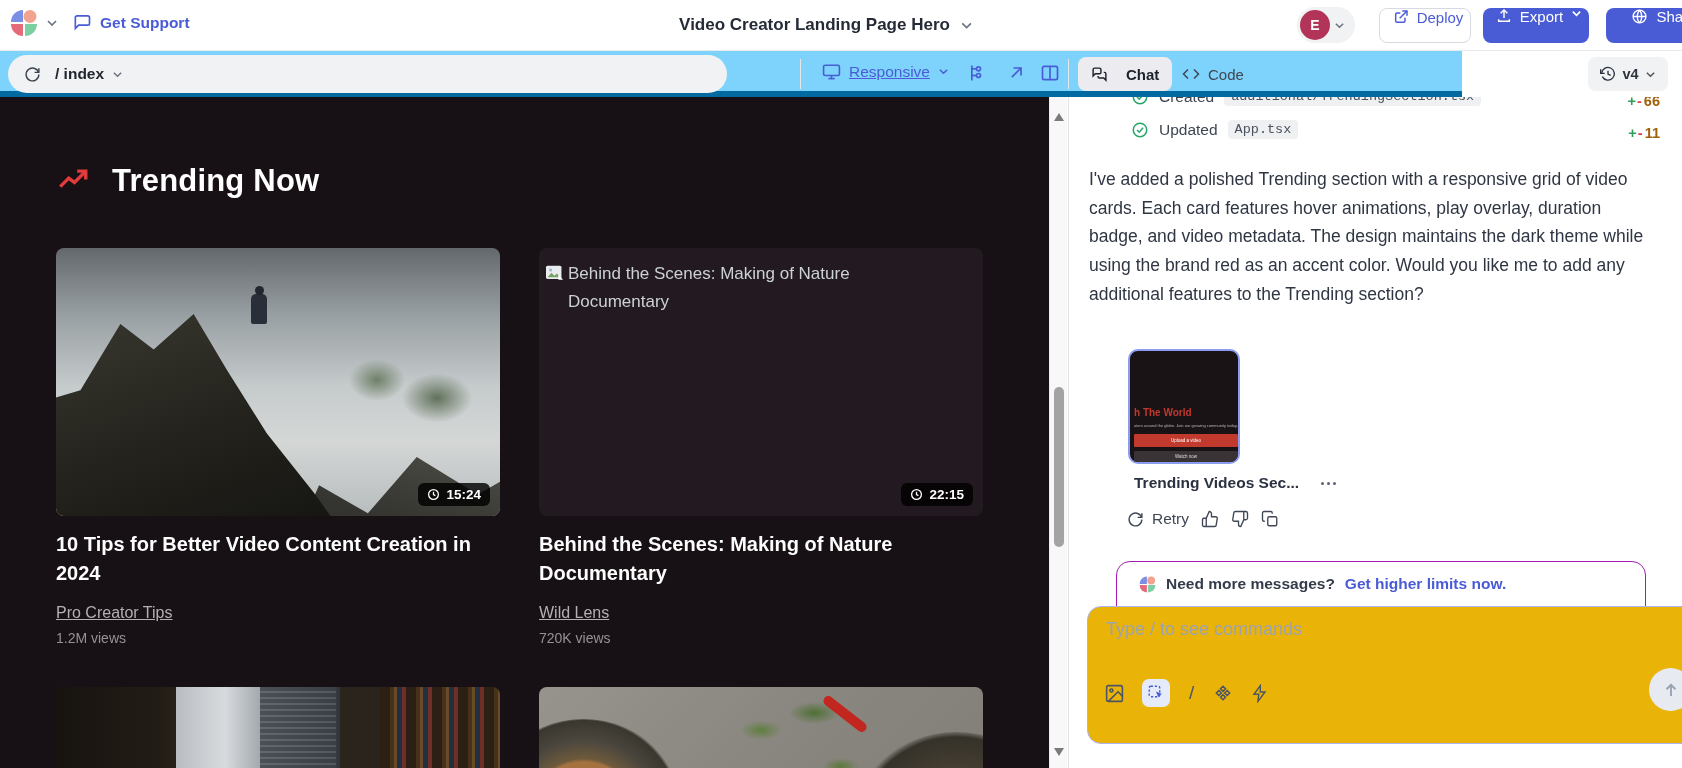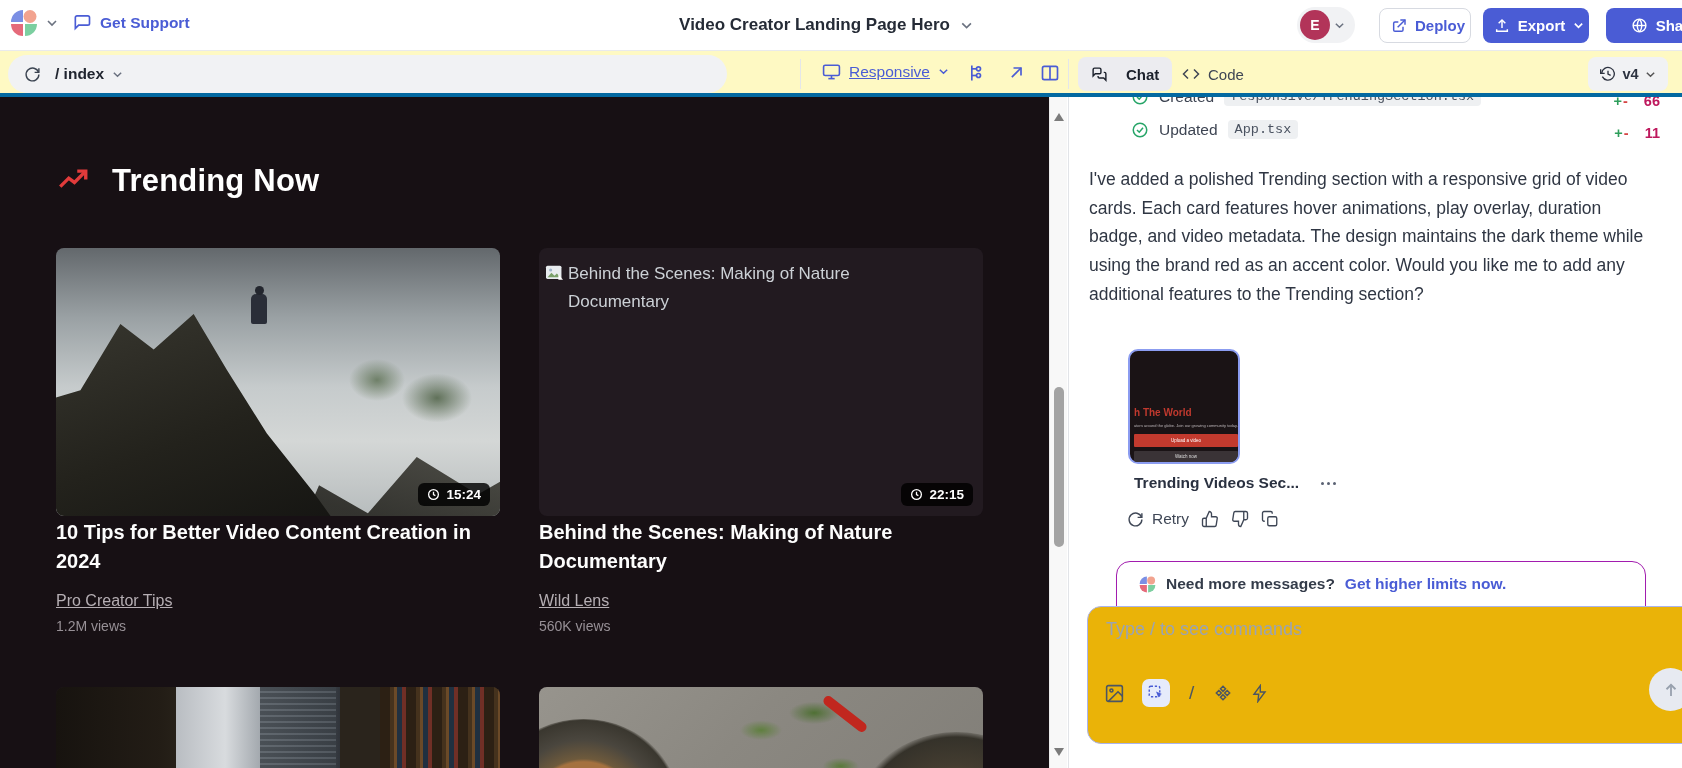--- a/index.html
+++ b/index.html
@@ -12,29 +12,29 @@
     border-bottom:1px solid #e9eaec; }
   .logo-wrap { position:absolute; left:10px; top:9px; display:flex; align-items:center; gap:8px; }
   .support { position:absolute; left:72px; top:13px; display:flex; align-items:center; gap:8px;
     color:#4a5cd5; font-size:15.5px; font-weight:700; cursor:pointer; }
   .doc-title { position:absolute; left:826px; top:15px; transform:translateX(-50%);
     display:flex; align-items:center; gap:10px; font-size:17px; font-weight:700; color:#252b36; white-space:nowrap; }
   .avatar-pill { position:absolute; left:1297px; top:7px; height:36px; width:58px; background:#f1f2f4;
     border-radius:18px; display:flex; align-items:center; gap:4px; padding:0 6px 0 3px; cursor:pointer; }
   .avatar { width:30px; height:30px; border-radius:50%; background:#b23459; color:#fff;
     font-size:14px; font-weight:700; display:flex; align-items:center; justify-content:center; }
-  .btn { position:absolute; top:8px; height:35px; border-radius:8px; display:flex; align-items:center;
-    justify-content:center; gap:8px; font-size:15px; font-weight:700; cursor:pointer;padding-left:6px; }
+  .btn { position:absolute; top:8px; height:35px; border-radius:8px; display:flex; 
+    justify-content:center; gap:8px; font-size:15px; font-weight:400; cursor:pointer;padding-left:6px; }
   .btn-deploy { left:1379px; width:92px; background:#fff; border:1px solid #d7dae1; color:#4a5cd5; }
   .btn-export { left:1483px; width:106px; background:#4a5cd5; color:#fff; }
   .btn-share  { left:1606px; width:110px; background:#4a5cd5; color:#fff; }
 
   
-  .toolbar { position:absolute; top:51px; left:0; width:1682px; height:46px; background:#fef9c3;
-    border-bottom:4px solid #0369a1; }
+  .toolbar { position:absolute; top:51px; left:0; width:1462px; height:46px; background:#7dd3fc;
+    border-bottom:6px solid #0369a1; }
   .urlbar { position:absolute; left:8px; top:4px; width:719px; height:38px; background:#f1f2f4;
     border-radius:19px; display:flex; align-items:center; gap:14px; padding:0 16px; cursor:text; }
   .urlpath { display:flex; align-items:center; gap:8px; font-size:15.5px; font-weight:700; color:#20252f; }
   .vdiv { position:absolute; top:8px; width:1px; height:30px; background:#e4e6ea; }
   .device-group { position:absolute; left:822px; top:11px; display:flex; align-items:center; gap:8px;
     color:#4a5cd5; font-size:15.5px; cursor:pointer;text-decoration:underline; }
   .tool-ic { position:absolute; top:12px; color:#4a5cd5; cursor:pointer; }
   .tab-chat { position:absolute; left:1078px; top:6px; height:34px; padding:0 13px; background:#ececf0;
     border-radius:8px; display:flex; align-items:center; gap:18px; font-size:15px; font-weight:700; color:#1b202b; cursor:pointer; }
   .tab-code { position:absolute; left:1182px; top:6px; height:34px; display:flex; align-items:center; gap:8px;
@@ -44,21 +44,21 @@
     color:#2d3340; font-weight:600; cursor:pointer; }
 
   
   .preview { position:absolute; top:97px; left:0; width:1049px; height:671px; background:#171014; overflow:hidden; }
   .trend-head { position:absolute; left:56px; top:66px; display:flex; align-items:center; gap:22px; }
   .trend-title { color:#fff; font-size:31px; font-weight:800; letter-spacing:.2px; }
   .vcard { position:absolute; width:444px; }
   .vthumb { position:relative; width:444px; height:268px; border-radius:8px; overflow:hidden; background:#221a20; }
   .dur { position:absolute; right:10px; bottom:10px; background:rgba(0,0,0,.82); color:#fff; font-size:13.5px;
     font-weight:700; border-radius:6px; padding:4px 9px; display:flex; align-items:center; gap:6px; }
-  .vtitle { margin-top:2px; color:#fdfdfd; font-size:20px; font-weight:700; line-height:29px; }
+  .vtitle { margin-top:14px; color:#fdfdfd; font-size:20px; font-weight:700; line-height:29px; }
   .vchan { margin-top:16px; color:#b5aeb3; font-size:16px;text-decoration:underline; }
   .vviews { margin-top:8px; color:#979096; font-size:14px; }
   .alt-row { display:flex; gap:4px; padding:12px 0 0 6px; color:#ccd1d6; font-size:17px; line-height:28px; width:345px; }
 
   
   .img-mountain { position:absolute; inset:0;
     background:linear-gradient(180deg,#63686c 0%,#9aa1a4 26%,#c6cbcc 52%,#d4d7d6 72%,#b7bcbd 100%); }
   .img-mountain .rockL { position:absolute; left:-8%; bottom:-12%; width:75%; height:95%; background:
     linear-gradient(160deg,#3c3b33 0%,#23221c 55%,#121210 100%);
     clip-path:polygon(0 100%,0 45%,18% 38%,30% 12%,40% 22%,52% 8%,62% 30%,74% 55%,88% 78%,100% 100%); }
@@ -102,21 +102,21 @@
   .tri-up { top:16px; border-bottom:8px solid #7b7b7b; }
   .tri-down { bottom:12px; border-top:8px solid #7b7b7b; }
 
   
   .chat { position:absolute; top:97px; left:1068px; width:614px; height:671px; background:#fff;
     border-left:1px solid #e2e4e8; overflow:hidden; }
   .file-row { position:absolute; left:62px; display:flex; align-items:center; gap:10px; font-size:15.5px; color:#3d4452; }
   .chip { font-family:"Liberation Mono", monospace; font-size:13.5px; color:#4a5260; background:#eef0f2;
     border-radius:4px; padding:2px 7px; }
   .diff { position:absolute; display:flex; gap:1px; font-size:14.5px; font-weight:600; }
-  .diff .p { color:#2e9e5b; } .diff .m { color:#d64545; } .diff .c { color:#be185d; margin-left:15px; }
+  .diff .p { color:#2e9e5b; } .diff .m { color:#d64545; } .diff .c { color:#a16207; margin-left:1px; }
   .msg { position:absolute; left:20px; top:68px; width:562px; font-size:17.5px; line-height:28.7px; color:#2f3643; }
   .attach { position:absolute; left:59px; top:252px; width:112px; height:115px; border:2px solid #8b9cf0;
     border-radius:10px; background:#1a1315; overflow:hidden; cursor:pointer; }
   .attach .mini { position:absolute; left:0; right:0; top:56px; padding:0 0 0 4px; }
   .attach .mh { color:#c0392e; font-size:10px; font-weight:800; white-space:nowrap; }
   .attach .ms { color:#b9b3b6; font-size:4px; margin-top:5px; white-space:nowrap; }
   .attach .b1 { margin-top:6px; height:13px; background:#c23a2e; border-radius:1px; color:#fff; font-size:4.5px;
     display:flex; align-items:center; justify-content:center; }
   .attach .b2 { margin-top:4px; height:11px; background:#3a3336; border-radius:1px; color:#ddd; font-size:4.5px;
     display:flex; align-items:center; justify-content:center; }
@@ -356,21 +356,21 @@
       <div class="dur">
         <svg width="13" height="13" viewBox="0 0 24 24" fill="none" stroke="#fff" stroke-width="2.4">
             <circle cx="12" cy="12" r="9"></circle>
             <polyline points="12,7 12,12 15.5,14"></polyline>
           </svg>
         <span>22:15</span>
       </div>
     </div>
     <div class="vtitle">Behind the Scenes: Making of Nature Documentary</div>
     <div class="vchan">Wild Lens</div>
-    <div class="vviews">560K views</div>
+    <div class="vviews">720K views</div>
   </div>
 
   <div class="vcard" style="left:56px; top:590px;">
     <div class="vthumb" style="height:180px;">
       <div class="img-room">
         <div class="win"></div>
           <div class="blind"></div>
           <div class="shelf"></div>
       </div>
     </div>
@@ -395,21 +395,21 @@
 </div>
 
 <div class="chat">
 
   <div class="file-row" style="top:-10px;">
     <svg width="18" height="18" viewBox="0 0 24 24" fill="none" stroke="#27a568" stroke-width="2">
         <circle cx="12" cy="12" r="9"></circle>
         <polyline points="8,12 11,15 16,9"></polyline>
       </svg>
     <span>Created</span>
-    <span class="chip">responsive/TrendingSection.tsx</span>
+    <span class="chip">additional/TrendingSection.tsx</span>
   </div>
   <div class="diff" style="right:22px; top:-4px;">
     <span class="p">+</span>
       <span class="m">-</span>
       <span class="c">66</span>
   </div>
 
   <div class="file-row" style="top:23px;">
     <svg width="18" height="18" viewBox="0 0 24 24" fill="none" stroke="#27a568" stroke-width="2">
         <circle cx="12" cy="12" r="9"></circle>

